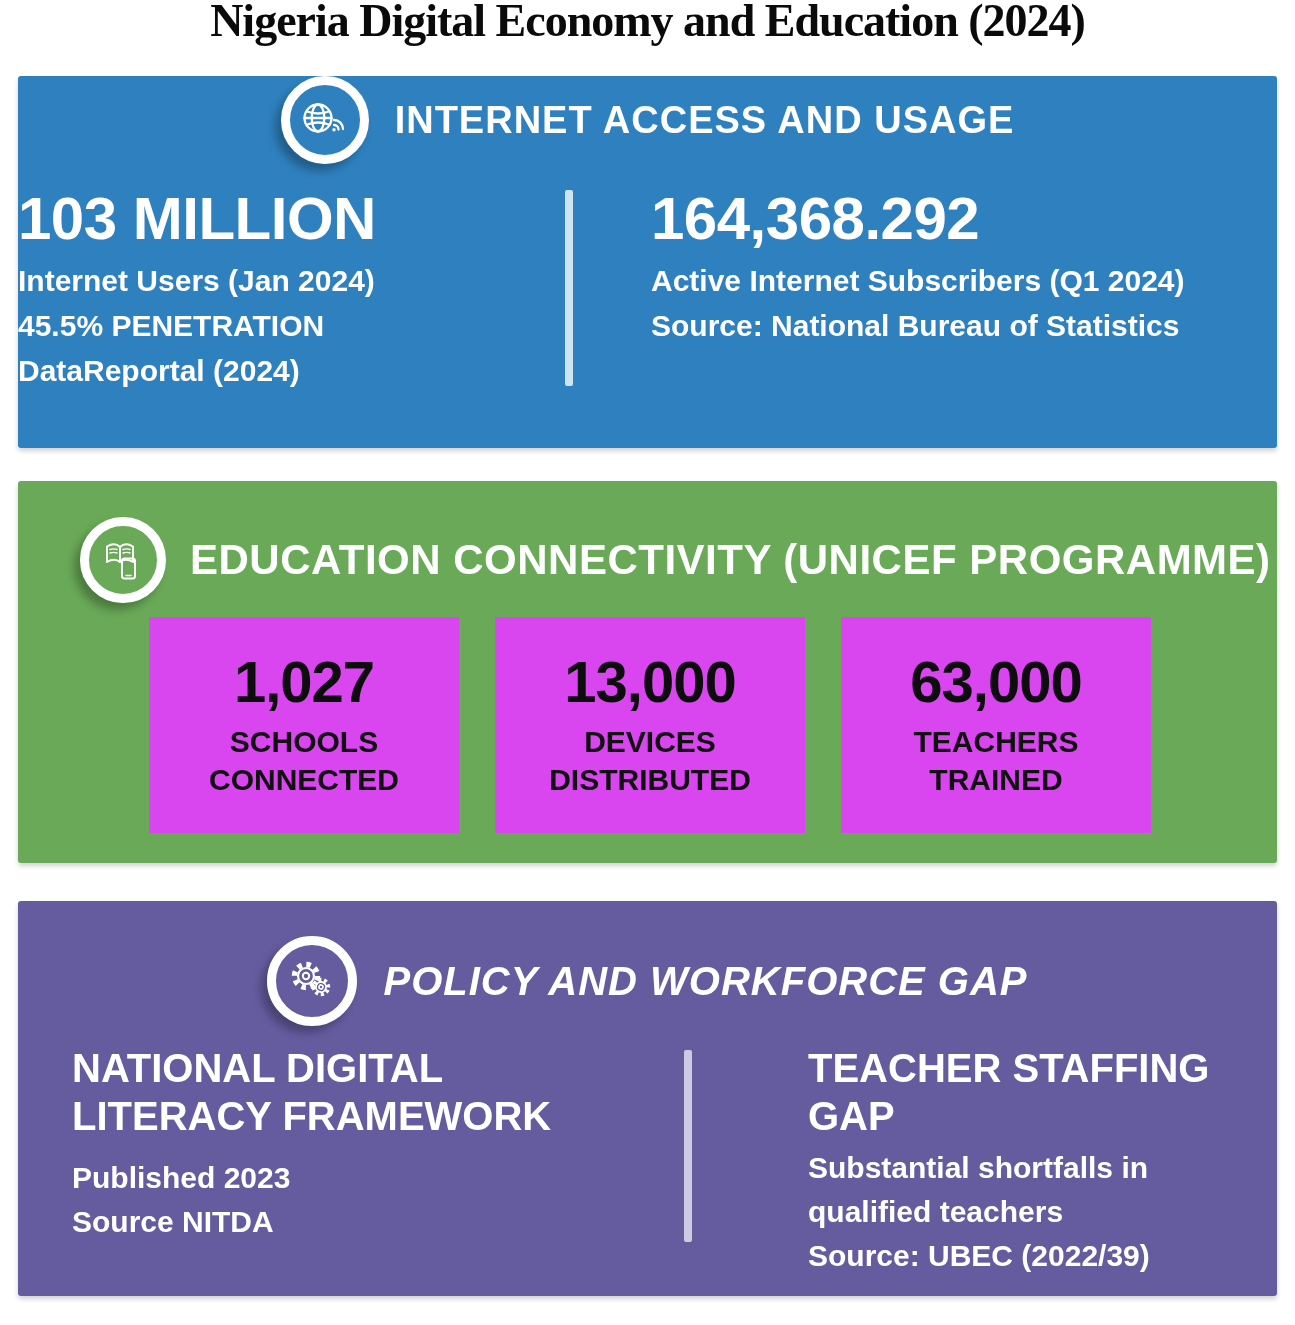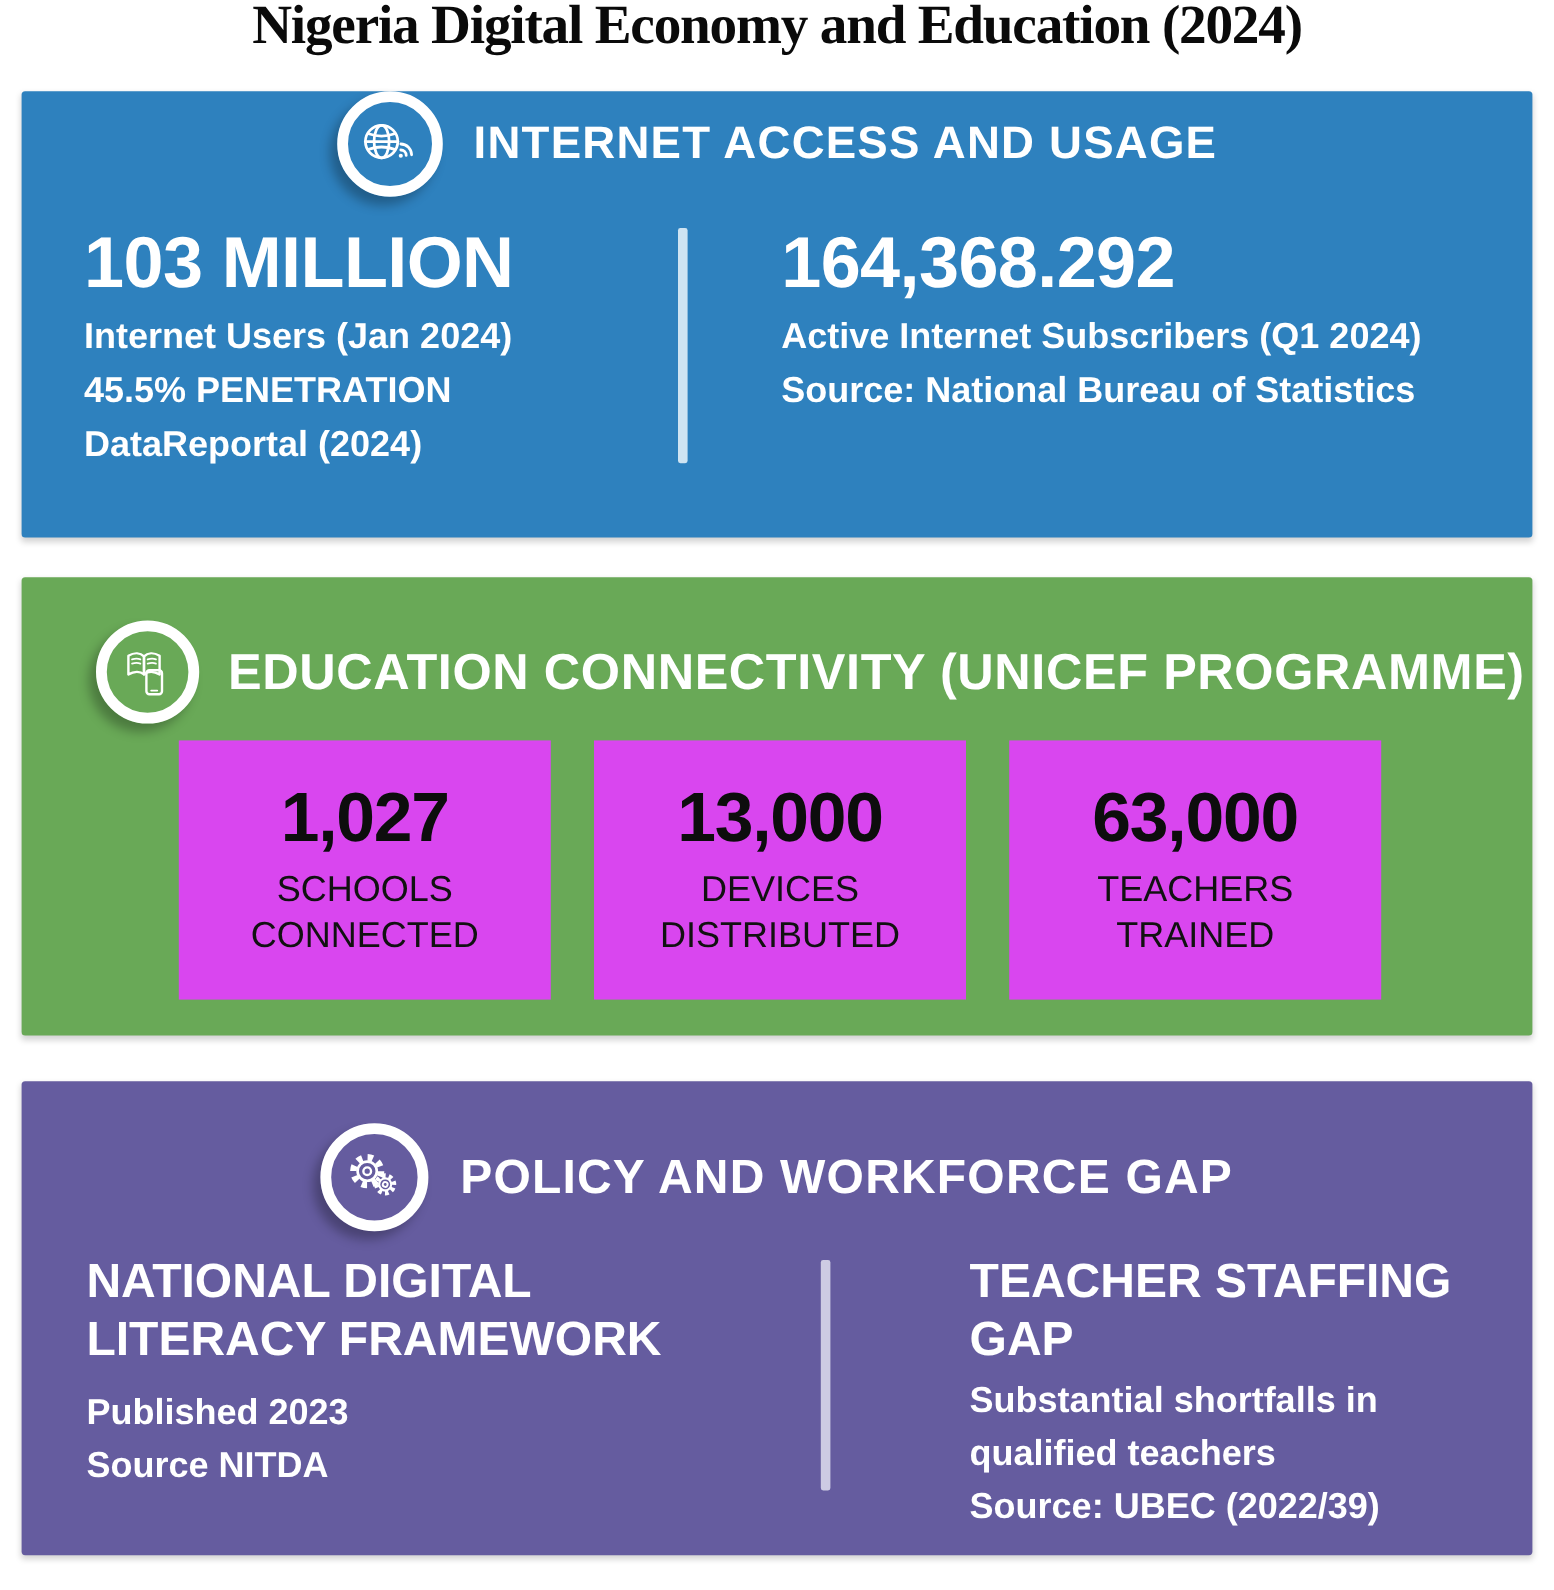--- a/index.html
+++ b/index.html
@@ -52,31 +52,31 @@
     color: #ffffff;
     white-space: nowrap;
   }
   .section-blue .sec-header { }
   .section-blue .sec-title { font-size: 38px; letter-spacing: 1px; margin-left: 26px; }
 
   .section-green .sec-header { padding: 36px 20px 0 62px; }
   .section-green .sec-title { font-size: 42px; letter-spacing: 0.5px; margin-left: 24px; }
   .section-green .icon-circle { width: 86px; height: 86px; }
 
-  .section-purple .sec-header { padding-top: 35px; }
+  .section-purple .sec-header { padding-top: 35px; font-style: italic; }
   .section-purple .sec-title { font-size: 40px; letter-spacing: 1px; margin-left: 26px; }
   .section-purple .icon-circle { width: 90px; height: 90px; }
 
   
   .blue-content {
     display: grid;
     grid-template-columns: 547px 8px auto;
     margin-top: 20px;
   }
-  .blue-col-left { padding-left: 52px; }
+  .blue-col-left { }
   .blue-col-right { padding-left: 78px; }
   .v-divider-blue {
     width: 8px; height: 196px;
     background: #cfe4f2;
     border-radius: 2px;
     margin-top: 6px;
   }
   .stat-big {
     font-size: 60px;
     font-weight: 700;
@@ -110,21 +110,21 @@
   .green-box .num {
     font-size: 58px;
     font-weight: 700;
     letter-spacing: -1px;
     color: #0d0d0d;
     line-height: 62px;
   }
   .green-box .lbl {
     margin-top: 10px;
     font-size: 30px;
-    font-weight: 400;
+    font-weight: 700;
     color: #111111;
     line-height: 38px;
   }
 
   
   .purple-content {
     display: grid;
     grid-template-columns: 618px 8px auto;
     margin-top: 18px;
     gap: 48px;

